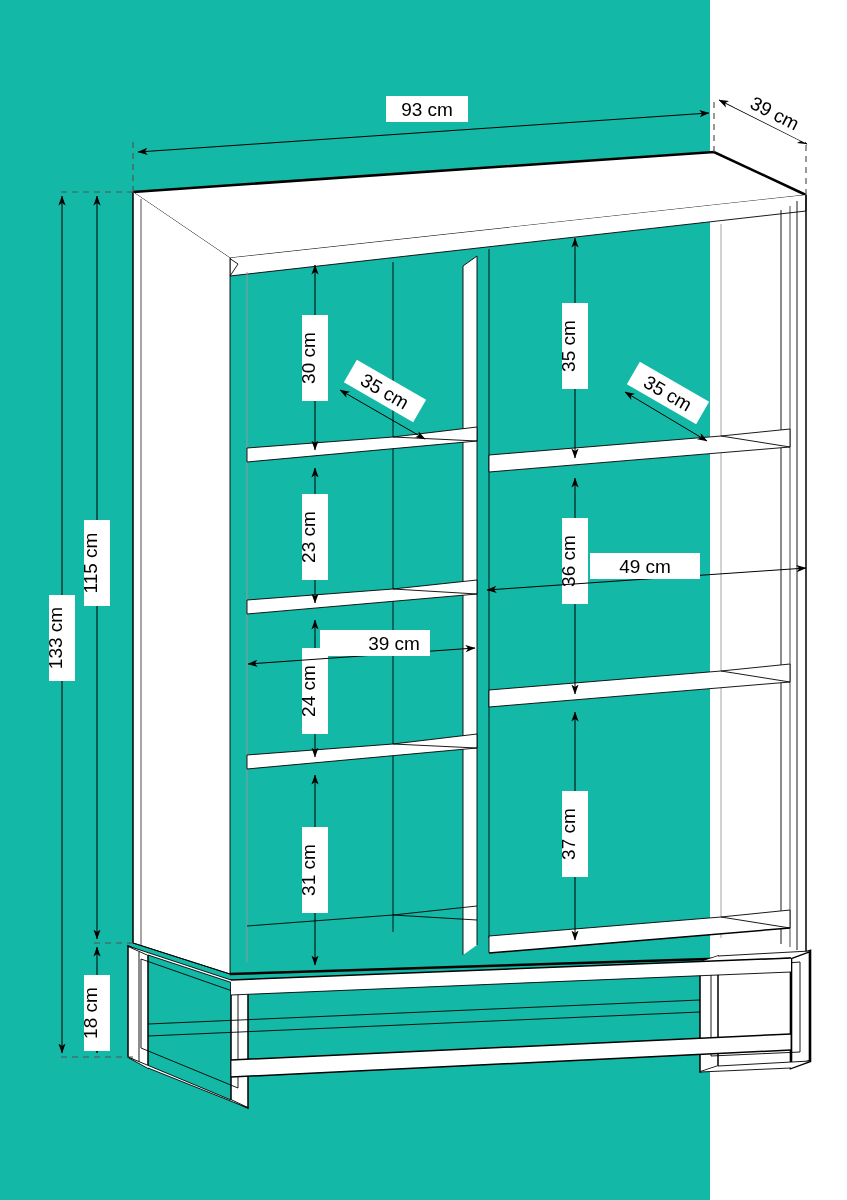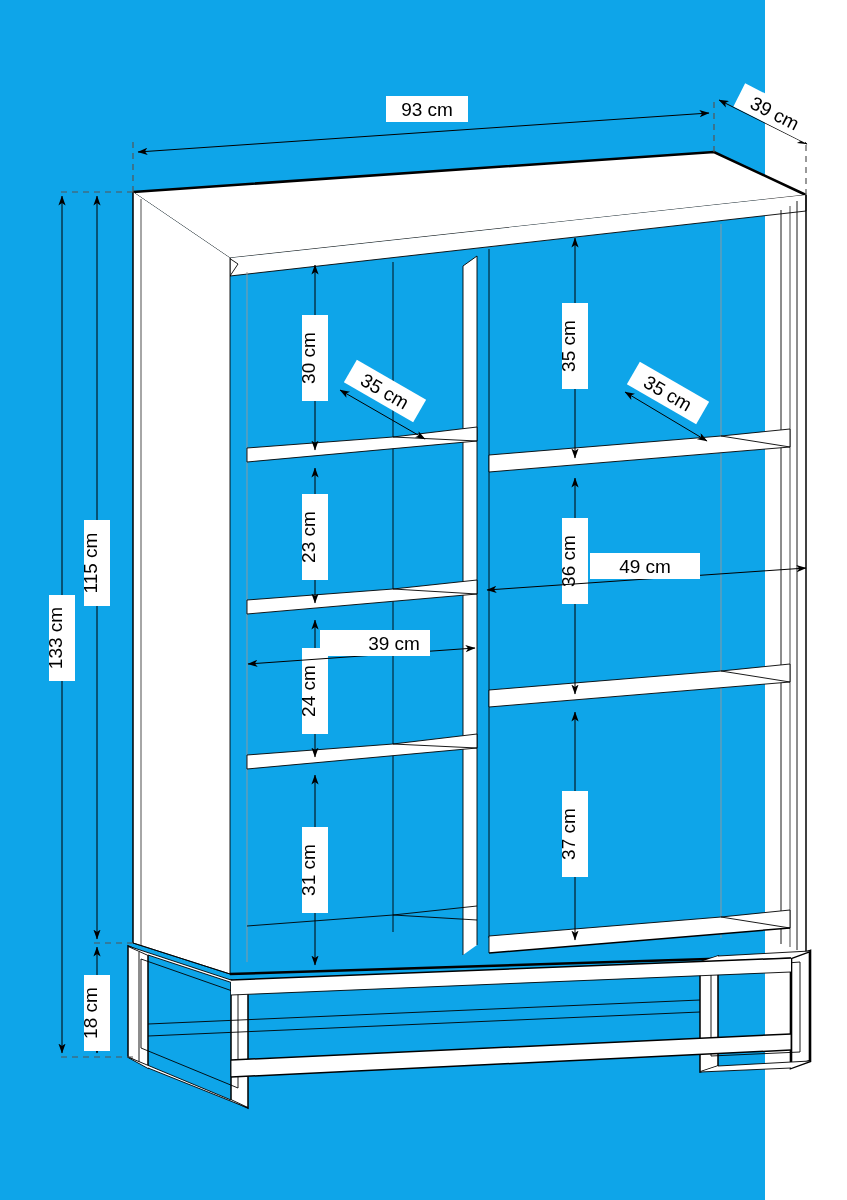--- a/index.html
+++ b/index.html
@@ -8,23 +8,23 @@
     background: #ffffff;
   }
   body {
     width: 847px;
     height: 1200px;
     font-family: "Liberation Sans", sans-serif;
     overflow: hidden;
   }
   #drawing-root {
     position: relative;
-    width: 765px;
+    width: 710px;
     height: 1200px;
-    background: #0ea5e9;
+    background: #14b8a6;
   }
   svg#tech-drawing {
     display: block;
     width: 847px;
     height: 1200px;
   }
   .solid-heavy { stroke: #000000; stroke-width: 2.6; fill: none; stroke-linejoin: miter; stroke-linecap: butt; }
   .solid-med   { stroke: #000000; stroke-width: 1.5; fill: none; stroke-linejoin: miter; }
   .solid-thin  { stroke: #000000; stroke-width: 0.9; fill: none; stroke-linejoin: miter; }
   .solid-hair  { stroke: #000000; stroke-width: 0.7; fill: none; }

